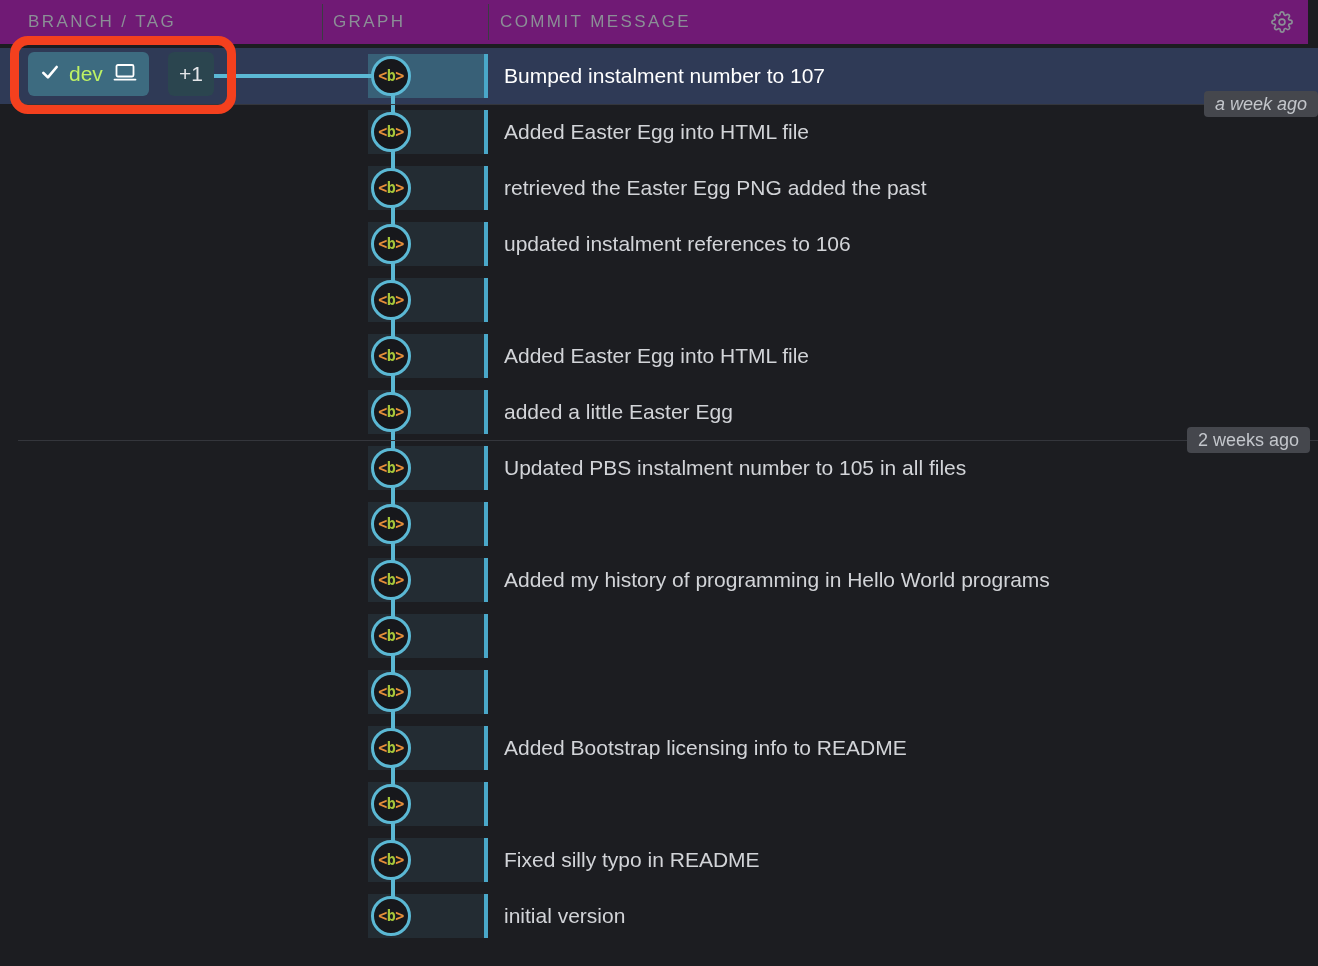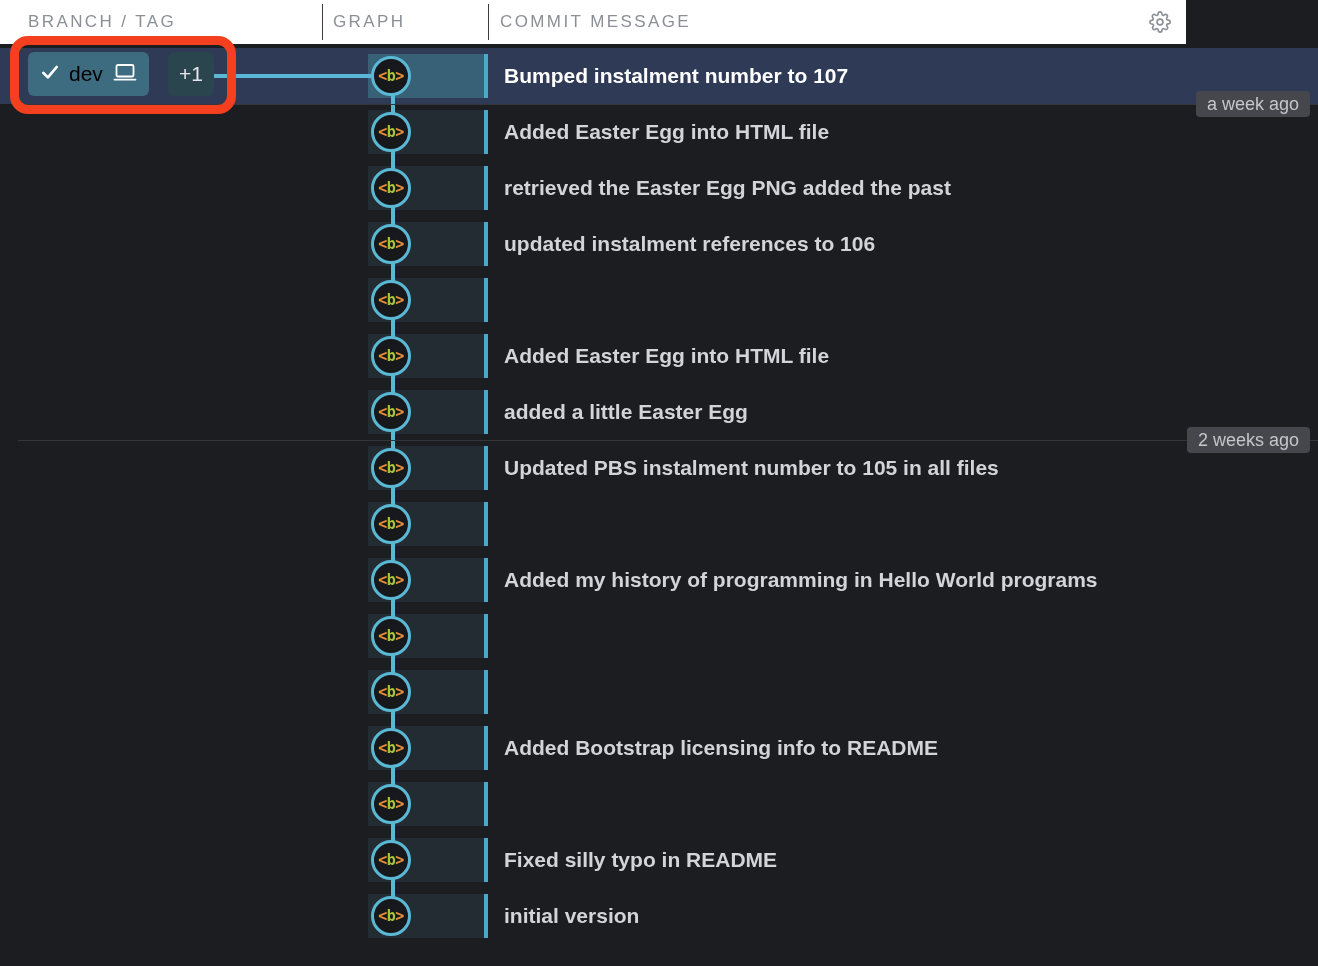--- a/index.html
+++ b/index.html
@@ -14,23 +14,23 @@
     overflow: hidden;
     font-family: "Liberation Sans", "DejaVu Sans", sans-serif;
     color: #d6d8db;
     position: relative;
   }
 
   
   .header {
     position: absolute;
     top: 0; left: 0;
-    width: 1186px;
-    height: 44px;
-    background: #ffffff;
+    width: 1308px;
+    height: 44px;
+    background: #701a75;
     box-sizing: border-box;
   }
   .header-cell {
     position: absolute;
     top: 0;
     height: 44px;
     line-height: 44px;
     font-size: 17px;
     letter-spacing: 2.4px;
     color: #8b8f96;
@@ -147,21 +147,20 @@
     position: absolute;
     left: 504px;
     top: 0;
     height: 64px;
     line-height: 56px;
     width: 800px;
     font-size: 21px;
     color: #d2d4d8;
     white-space: nowrap;
     overflow: hidden;
-    font-weight: bold;
   }
   .row.selected .msg { color: #ffffff; }
 
   
   .group-div {
     position: absolute;
     left: 18px;
     width: 1300px;
     height: 1px;
     background: #34363c;
@@ -188,21 +187,21 @@
     background: #3d6b80;
     display: flex;
     align-items: center;
     padding: 0 12px;
     box-sizing: border-box;
     cursor: pointer;
   }
   .check-icon { margin-right: 9px; display: block; }
   .branch-name {
     font-size: 21px;
-    color: #000000;
+    color: #bef264;
     white-space: nowrap;
   }
   .laptop-icon { margin-left: 10px; display: block; }
 
   .extra-chip {
     position: absolute;
     left: 168px;
     top: 52px;
     height: 44px;
     min-width: 46px;
@@ -434,21 +433,21 @@
       <div class="graph-card"></div>
       <div class="edge-up"></div>
       <div class="node">
         <span class="br">&lt;</span>
         <span class="bb">b</span>
         <span class="br">&gt;</span>
       </div>
       <div class="msg">initial version</div>
     </div>
     <div class="group-div" style="top: 60px;"></div>
-    <div class="date-badge" style="top: 47px; right: 8px;">a week ago</div>
+    <div class="date-badge" style="top: 47px; right: 0; font-style: italic;">a week ago</div>
     <div class="group-div" style="top: 396px;"></div>
     <div class="date-badge" style="top: 383px; right: 8px;">2 weeks ago</div>
   </div>
 
 <div class="branch-badge">
   <span class="check-icon">
     <svg width="20" height="20" viewBox="0 0 24 24" fill="none" stroke="#ffffff" stroke-width="3.2" stroke-linecap="round" stroke-linejoin="round">
       <polyline points="4,13 9.5,18.5 20,6"></polyline>
     </svg>
   </span>

